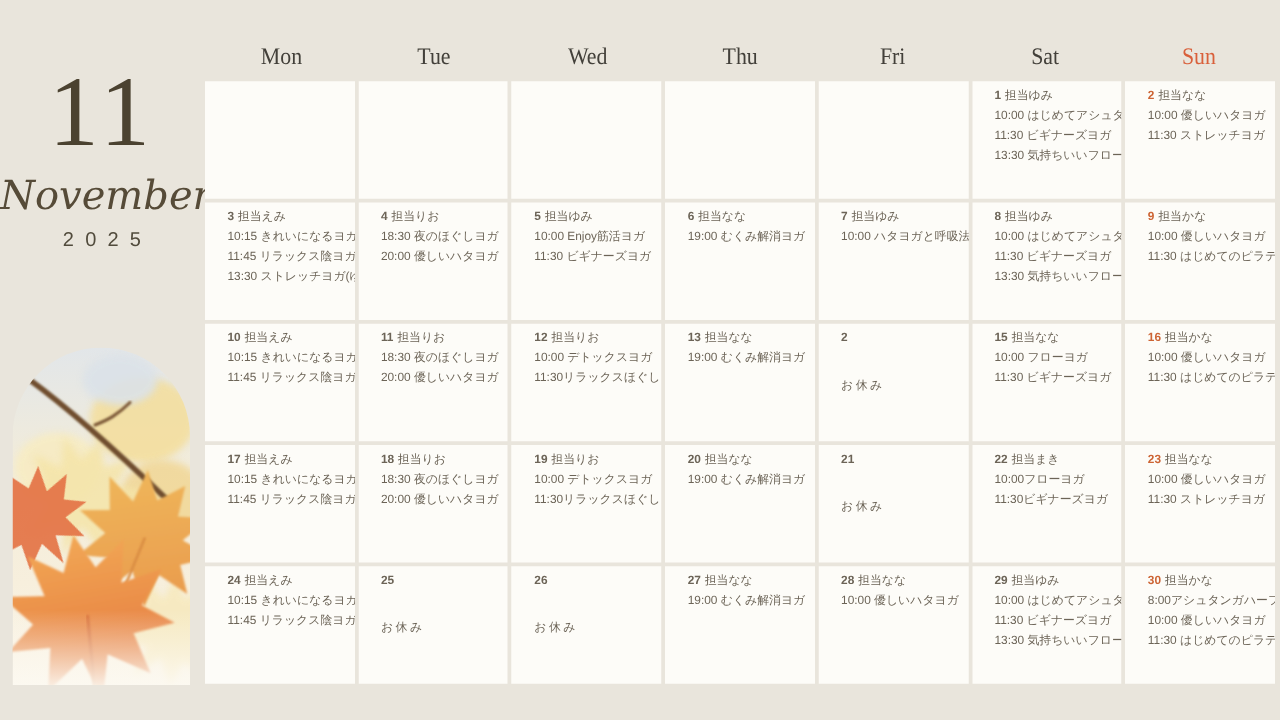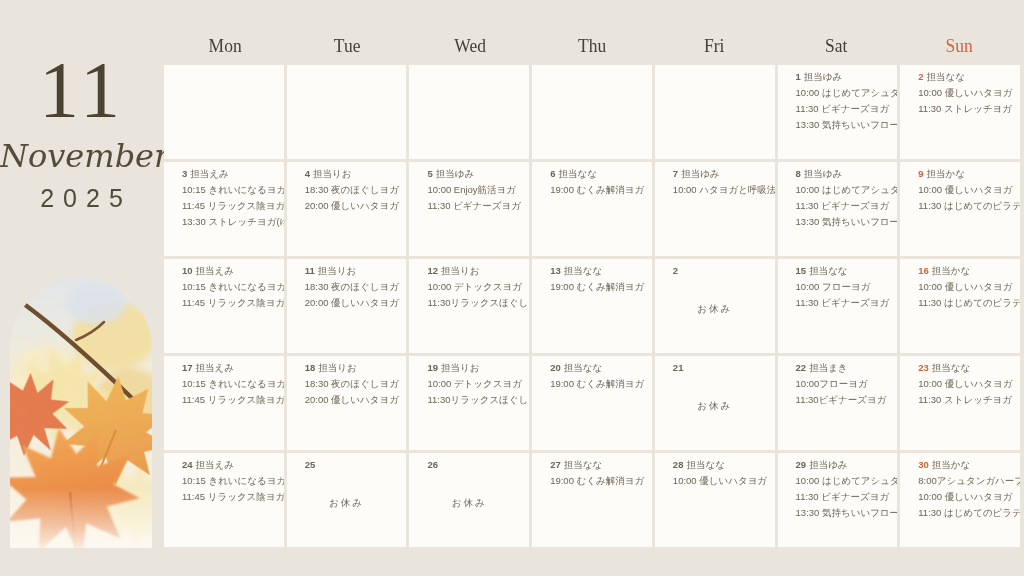--- a/index.html
+++ b/index.html
@@ -4,38 +4,38 @@
 <style>
   html,body{margin:0;padding:0;}
   body{width:1024px;height:576px;overflow:hidden;}
   .page{position:relative;width:1024px;height:576px;background:#e9e5dc;font-family:"Liberation Sans",sans-serif;}
 
   
   .left-panel{position:absolute;left:0;top:0;width:163px;height:576px;}
   .title-block{position:absolute;left:0;top:48px;width:163px;text-align:center;}
   .month-num{font-family:"Liberation Serif",serif;font-size:80px;line-height:84px;font-weight:500;color:#4b4230;letter-spacing:4px;}
   .month-name{font-family:"DejaVu Serif",serif;font-style:italic;font-size:32px;line-height:40px;color:#564b38;margin-top:4px;}
-  .year{font-size:25px;letter-spacing:9px;color:#514b3c;margin-top:8px;padding-left:9px;}
+  .year{font-size:16px;letter-spacing:9px;color:#514b3c;margin-top:8px;padding-left:9px;}
 
   
   .arch-photo{position:absolute;left:10px;top:278px;width:142px;height:270px;border-radius:71px 71px 0 0;overflow:hidden;}
   .arch-photo svg{display:block;}
 
   
   .calendar{position:absolute;left:164px;top:0;width:856px;}
   .weekday-row{display:grid;grid-template-columns:repeat(7,1fr);margin-top:30px;height:32px;align-items:center;}
   .weekday{text-align:center;font-family:"Liberation Serif",serif;font-size:19px;color:#43403a;transform:scaleX(.92);}
   .weekday.accent{color:#d9603b;}
   .grid{display:grid;grid-template-columns:repeat(7,1fr);grid-auto-rows:94px;gap:3px;margin-top:3px;}
   .cell{background:#fdfcf8;padding:4px 18px;overflow:hidden;font-size:9.5px;line-height:16px;color:#6c6457;white-space:nowrap;}
   .day-num{font-weight:700;color:#6c6457;margin-right:3px;}
   .cell.sunday .day-num{color:#cd6434;}
   .staff{color:#6c6457;}
   .event{color:#6c6457;}
-  .rest-note{display:block;text-align:center;margin-top:22px;letter-spacing:2px;}
+  .rest-note{display:block;margin-top:22px;letter-spacing:2px;}
 </style>
 </head>
 <body>
 
 <div class="page">
 
   <div class="left-panel">
     <div class="title-block">
       <div class="month-num">11</div>
       <div class="month-name">November</div>

